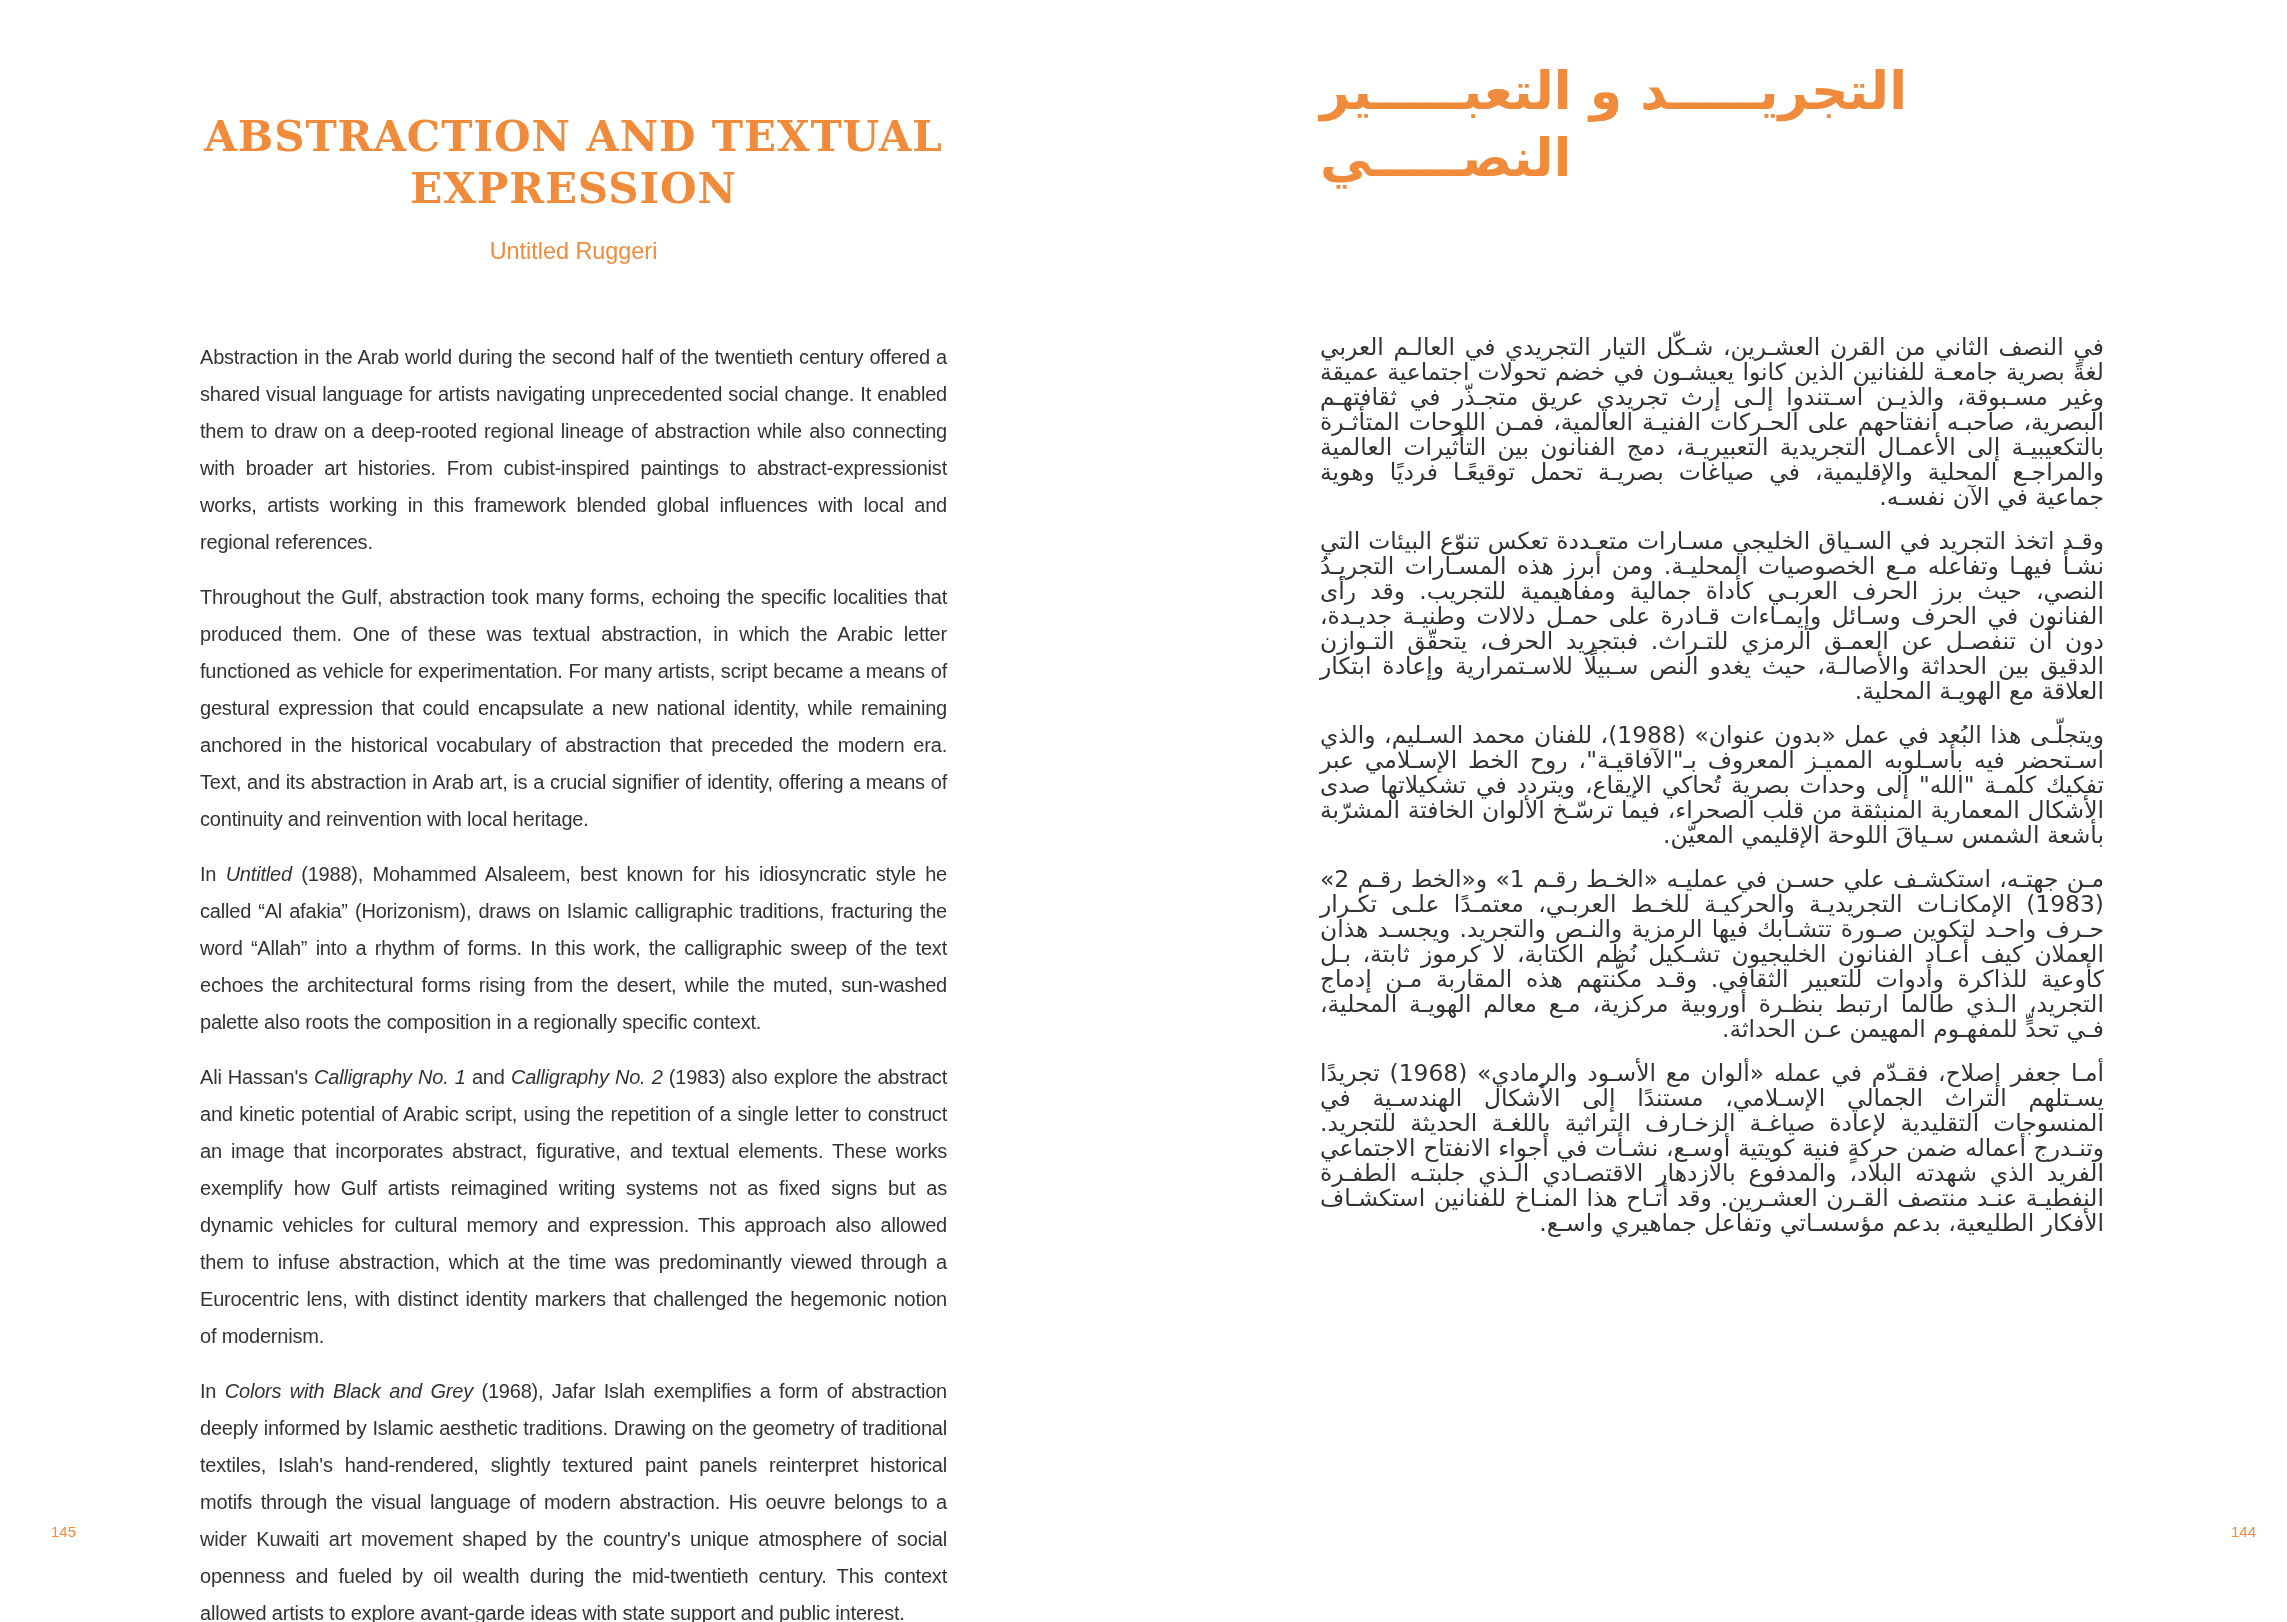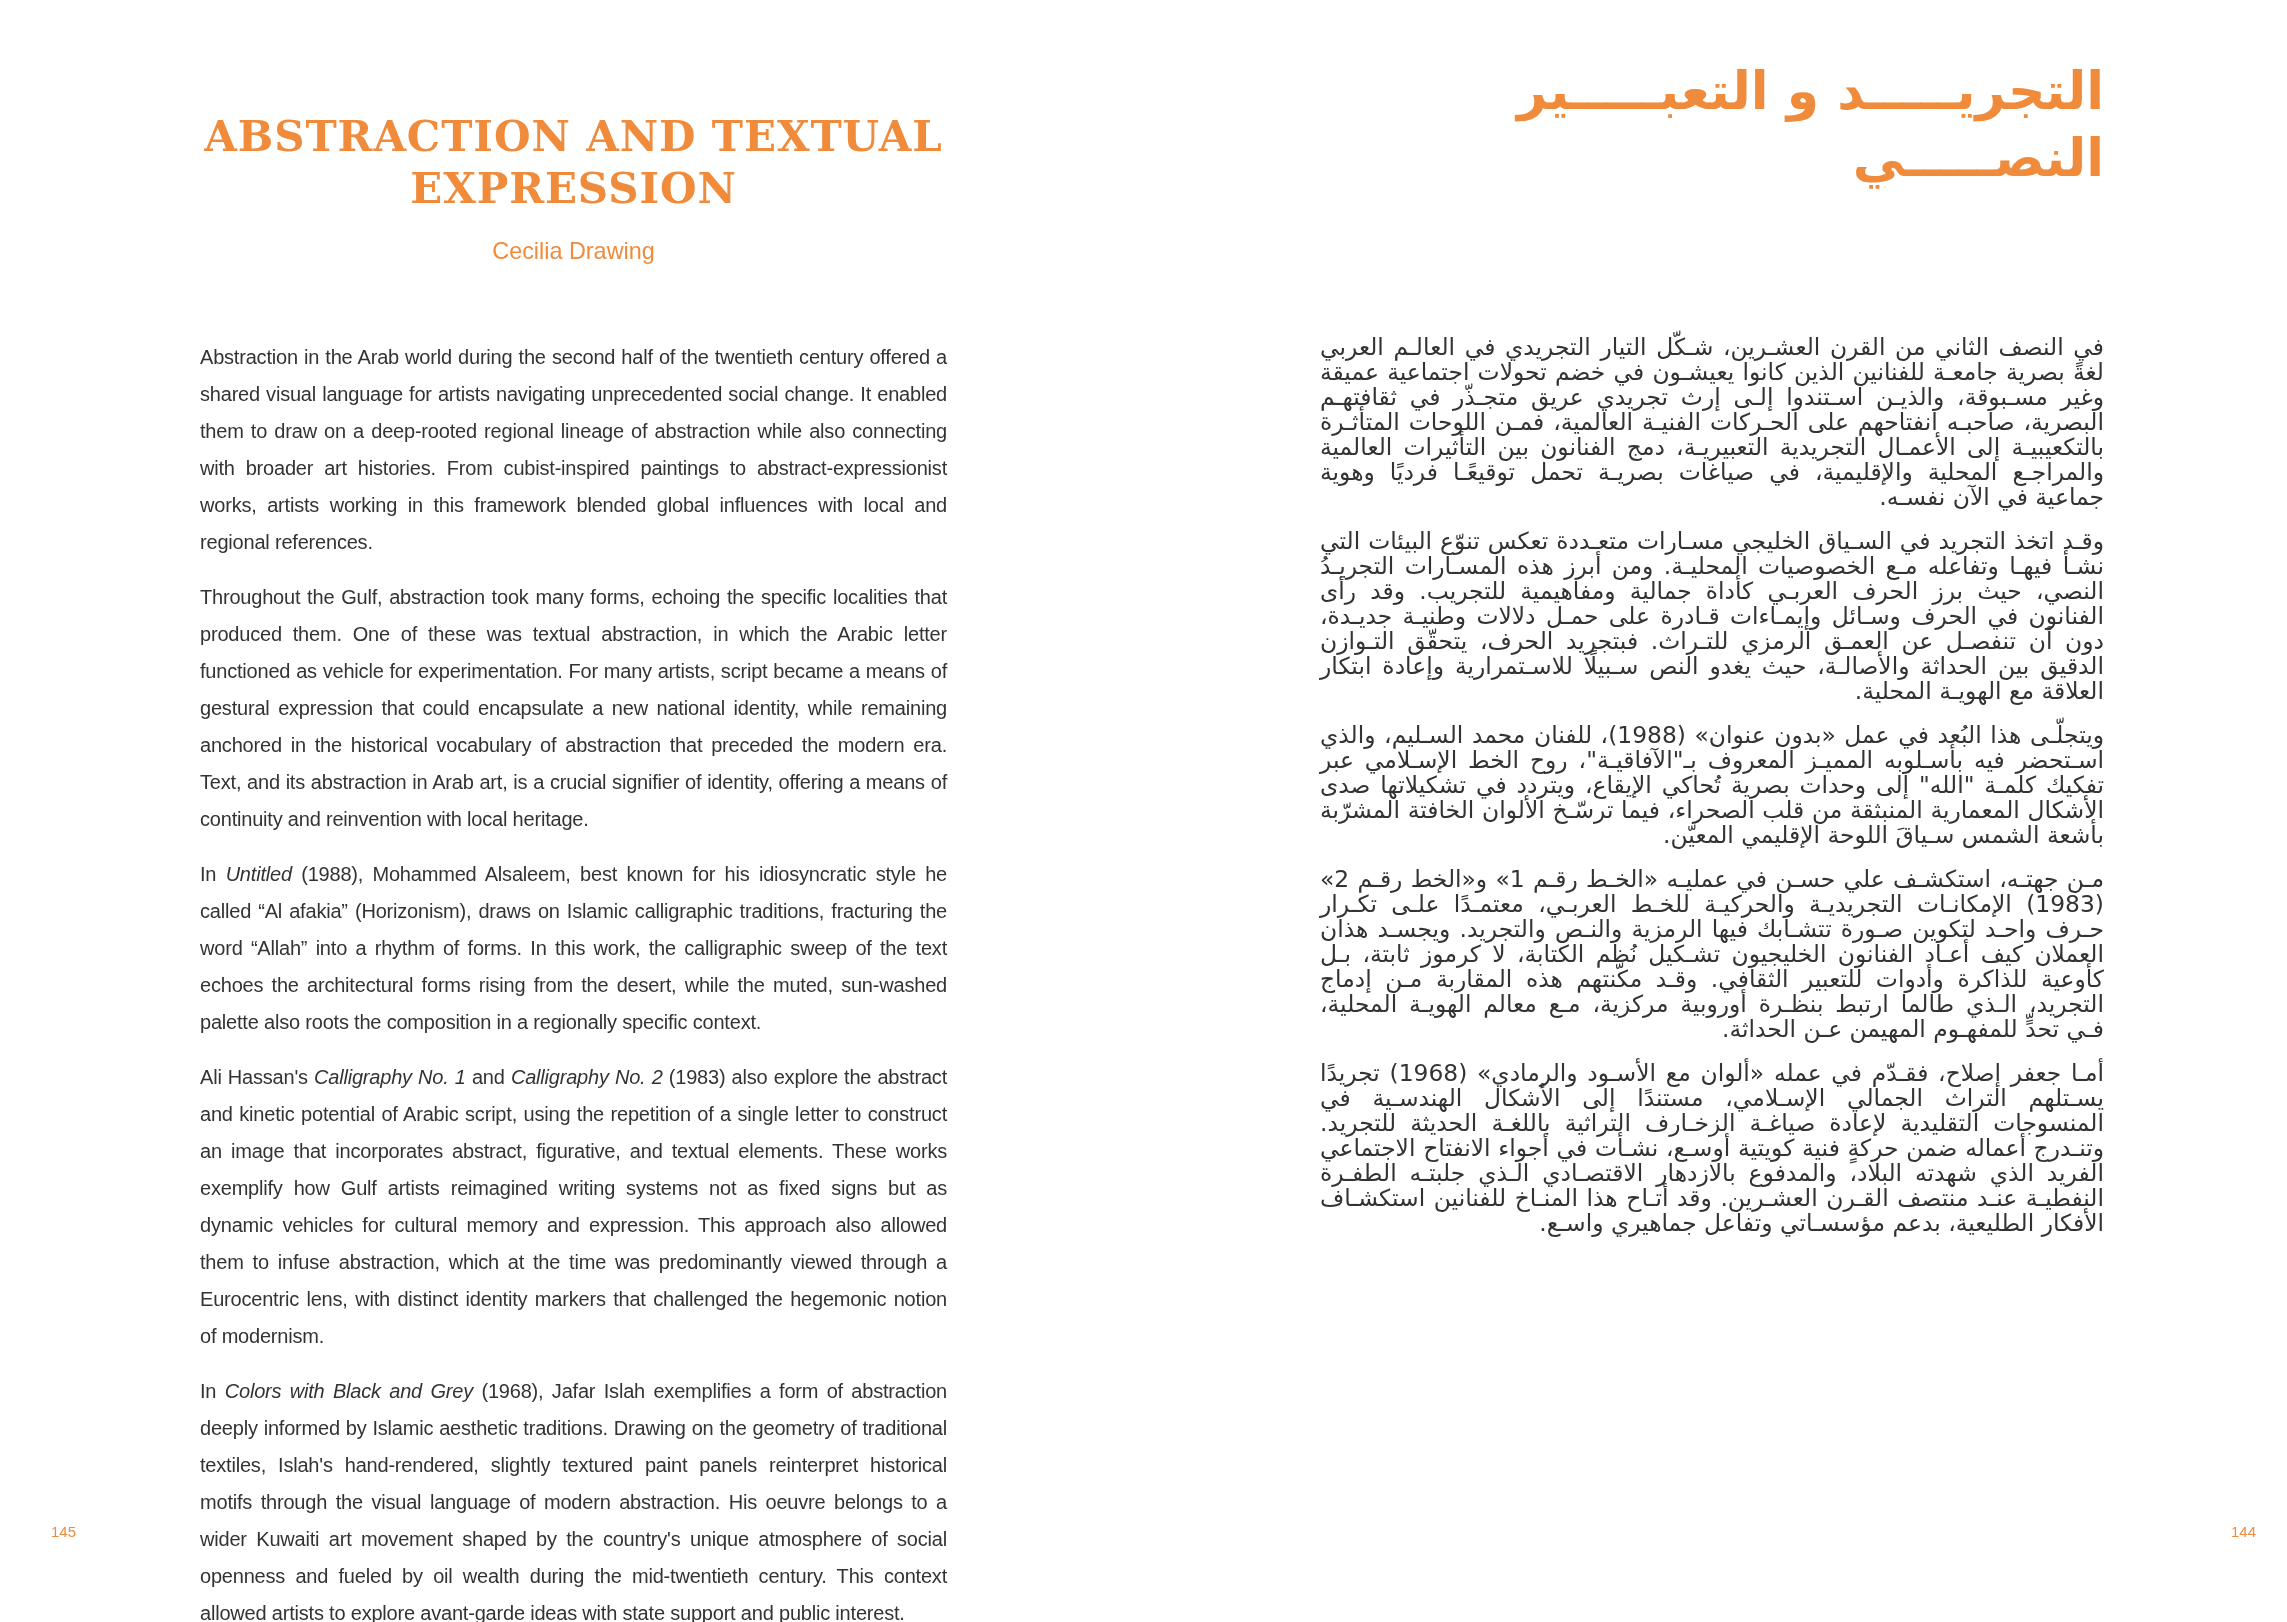--- a/index.html
+++ b/index.html
@@ -42,21 +42,21 @@
     font-size:20px; line-height:37px;
     letter-spacing:-0.2px;
     text-align:justify;
     color:var(--ink);
   }
   .body-en p i { }
 
   
   .title-block-ar {
     position:absolute; left:176px; top:58px; width:784px;
-    text-align:right;
+    text-align:left;
     direction:rtl;
   }
   .title-ar {
     margin:0;
     font-family:"DejaVu Sans", sans-serif;
     font-weight:bold;
     font-size:52px; line-height:67px;
     color:var(--accent);
   }
   .author-ar {
@@ -87,21 +87,21 @@
   .pagenum-right { right:67px; }
 </style>
 </head>
 <body style="background: rgb(255, 255, 255);">
 
 <div class="spread" style="--accent: #EF8B3B; --ink: #333333;">
 
   <section class="page page-left">
     <header class="title-block-en">
       <h1 class="title-en">Abstraction and Textual Expression</h1>
-      <div class="author-en">Cecilia Drawing</div>
+      <div class="author-en">Untitled Ruggeri</div>
     </header>
     <div class="body-en">
         <p><span>Abstraction in the Arab world during the second half of the twentieth century offered a shared visual language for artists navigating unprecedented social change. It enabled them to draw on a deep-rooted regional lineage of abstraction while also connecting with broader art histories. From cubist-inspired paintings to abstract-expressionist works, artists working in this framework blended global influences with local and regional references.</span></p>
         <p><span>Throughout the Gulf, abstraction took many forms, echoing the specific localities that produced them. One of these was textual abstraction, in which the Arabic letter functioned as vehicle for experimentation. For many artists, script became a means of gestural expression that could encapsulate a new national identity, while remaining anchored in the historical vocabulary of abstraction that preceded the modern era. Text, and its abstraction in Arab art, is a crucial signifier of identity, offering a means of continuity and reinvention with local heritage.</span></p>
         <p><span>In </span><i>Untitled</i><span> (1988), Mohammed Alsaleem, best known for his idiosyncratic style he called “Al afakia” (Horizonism), draws on Islamic calligraphic traditions, fracturing the word “Allah” into a rhythm of forms. In this work, the calligraphic sweep of the text echoes the architectural forms rising from the desert, while the muted, sun-washed palette also roots the composition in a regionally specific context.</span></p>
         <p><span>Ali Hassan's </span><i>Calligraphy No. 1</i><span> and </span><i>Calligraphy No. 2</i><span> (1983) also explore the abstract and kinetic potential of Arabic script, using the repetition of a single letter to construct an image that incorporates abstract, figurative, and textual elements. These works exemplify how Gulf artists reimagined writing systems not as fixed signs but as dynamic vehicles for cultural memory and expression. This approach also allowed them to infuse abstraction, which at the time was predominantly viewed through a Eurocentric lens, with distinct identity markers that challenged the hegemonic notion of modernism.</span></p>
         <p><span>In </span><i>Colors with Black and Grey</i><span> (1968), Jafar Islah exemplifies a form of abstraction deeply informed by Islamic aesthetic traditions. Drawing on the geometry of traditional textiles, Islah's hand-rendered, slightly textured paint panels reinterpret historical motifs through the visual language of modern abstraction.  His oeuvre belongs to a wider Kuwaiti art movement shaped by the country's unique atmosphere of social openness and fueled by oil wealth during the mid-twentieth century. This context allowed artists to explore avant-garde ideas with state support and public interest.</span></p>
       </div>
   </section>
 

